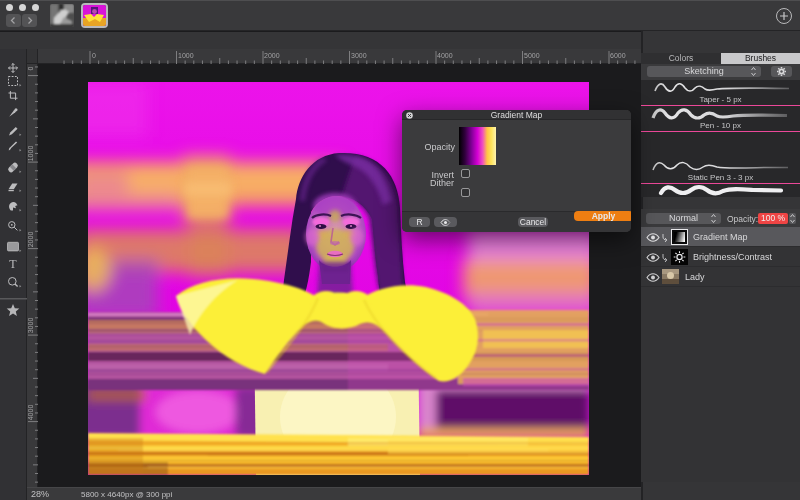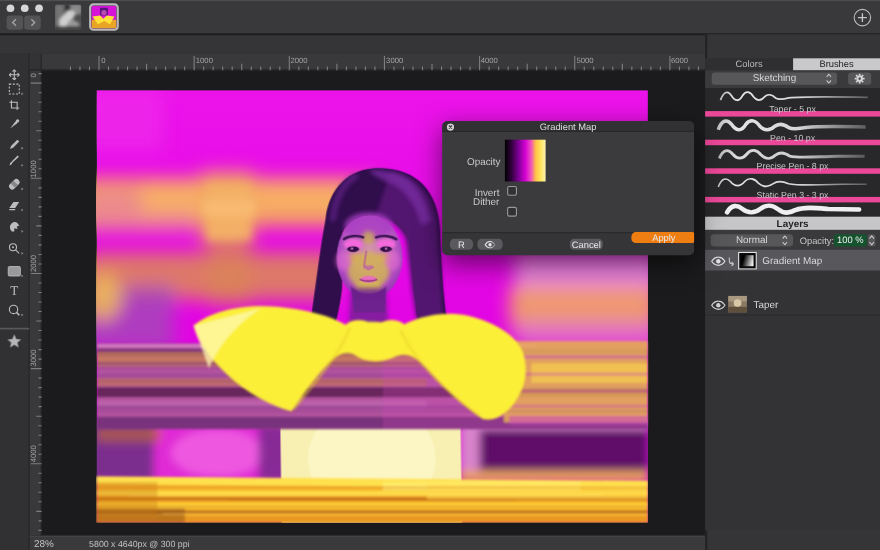--- a/index.html
+++ b/index.html
@@ -48,21 +48,21 @@
   
   #rpanel { left:641px; top:31px; width:159px; height:469px; background:#353537;
     border-left:2px solid #232325; }
   #tabs { left:641px; top:53px; width:159px; height:11px; }
   #tab-colors { left:0; top:0; width:80px; height:11px; background:#2f2f31;
     color:#b9b9bb; font-size:8.5px; text-align:center; line-height:11px; }
   #tab-brushes { left:80px; top:0; width:79px; height:11px; background:#c9c9cb;
     color:#1c1c1e; font-size:8.5px; text-align:center; line-height:11px; }
   #brushchrome { left:641px; top:64px; width:159px; height:16px; background:#3a3a3c; }
   #brushlist { left:641px; top:80px; width:159px; height:117px; background:#28282a; }
-  .brushrow { position:absolute; left:0; width:159px; border-bottom:5px solid #ec4899; }
+  .brushrow { position:absolute; left:0; width:159px; border-bottom:1px solid #ec4899; }
   .brushlab { position:absolute; width:159px; text-align:center; color:#c6c6c8; font-size:8px; }
   #layershdr { left:641px; top:197px; width:159px; height:12px; background:#c6c6c8;
     color:#222; font-size:9px; font-weight:bold; text-align:center; line-height:12px; }
   #blendrow { left:641px; top:209px; width:159px; height:18px; background:#3a3a3c; }
   .dropdown { position:absolute; background:#57575a; border-radius:3px; color:#d8d8da;
     font-size:9px; text-align:center; }
   .layerrow { position:absolute; left:0; width:159px; height:20px; color:#d8d8da; font-size:9px;
     border-bottom:1px solid #2c2c2e; }
   #layersarea { left:641px; top:227px; width:159px; height:255px; background:#333335; }
   #rtoolbar { left:641px; top:482px; width:159px; height:18px; background:#3a3a3c;
@@ -552,77 +552,88 @@
         <path d="M14,11 C17,3 21,2 24,7 C27,12 31,13 34,7 C37,2 41,3 44,8 C47,12 51,12 54,8 C57,5 61,6 64,9 C67,11 72,10 76,9 C90,7.5 120,8 148,8.5" stroke="url(#fadeS)" stroke-width="1.6" fill="none" opacity=".95"></path>
       </svg>
       <div class="brushlab" style="top:15px">Taper - 5 px</div>
     </div>
     <div class="brushrow" style="top:26px;height:26px">
       <svg width="159" height="18" viewBox="0 0 159 18" style="display:block">
         <path d="M12,12 C15,3 20,2 24,7 C28,13 33,14 37,7 C41,2 46,3 50,9 C54,13 59,13 63,9 C67,6 72,7 76,10 C80,12 86,11 92,10 C105,8.5 125,9 146,9.5" stroke="url(#fadeS)" stroke-width="3.2" fill="none" opacity=".95"></path>
       </svg>
       <div class="brushlab" style="top:15px">Pen - 10 px</div>
     </div>
-    <div class="brushrow" style="top:52px;height:26px">
-      <svg width="159" height="18" viewBox="0 0 159 18" style="display:block">
-        <path d="M13,12 C16,4 21,3 25,8 C29,13 34,13 38,8 C42,3 47,4 51,9 C55,13 60,13 64,9 C68,6 73,7 77,10 C85,12 100,10.5 120,10 L145,10" stroke="url(#fadeS)" stroke-width="2.6" fill="none" opacity=".9"></path>
-      </svg>
-      <div class="brushlab" style="top:15px">Precise Pen - 8 px</div>
-    </div>
     <div class="brushrow" style="top:78px;height:26px">
       <svg width="159" height="18" viewBox="0 0 159 18" style="display:block">
         <path d="M12,12 C15,4 19,3 23,7 C27,12 32,12 36,7 C40,3 45,4 49,9 C53,12 58,12 62,9 C66,6 71,7 76,9 C85,11 105,10 125,9.5 L147,9.5" stroke="url(#fadeS)" stroke-width="1.5" fill="none" opacity=".95"></path>
       </svg>
       <div class="brushlab" style="top:15px">Static Pen 3 - 3 px</div>
     </div>
     <div class="brushrow" style="top:104px;height:13px;border-bottom:none">
       <svg width="159" height="13" viewBox="0 0 159 13" style="display:block">
         <path d="M20,9 C24,2 29,2 34,6 C39,10 45,10 50,6 C55,2 61,2 66,6 C71,10 77,10 82,7 C90,4 100,5 112,6 L140,6.5" stroke="#efeff1" stroke-width="4.2" fill="none" stroke-linecap="round"></path>
       </svg>
     </div>
   </div>
-  <div id="layershdr" class="abs">Layers</div>
   <div id="blendrow" class="abs">
     <div class="dropdown" style="left:5px;top:4px;width:75px;height:11px;line-height:11px">Normal
       <svg width="5" height="9" viewBox="0 0 5 9" style="position:absolute;right:5px;top:1px">
         <path d="M0.5,3 L2.5,0.5 L4.5,3 M0.5,6 L2.5,8.5 L4.5,6" stroke="#c8c8ca" stroke-width="1" fill="none"></path>
       </svg>
     </div>
     <span style="position:absolute;left:86px;top:5px;color:#c6c6c8;font-size:8.5px">Opacity:</span>
-    <span style="position:absolute;left:117px;top:4px;width:30px;height:11px;background:#14532d;border-radius:2px;color:#eee;font-size:8.5px;text-align:center;line-height:11px">100 %</span>
+    <span style="position:absolute;left:117px;top:4px;width:30px;height:11px;background:#ef4444;border-radius:2px;color:#eee;font-size:8.5px;text-align:center;line-height:11px">100 %</span>
     <svg width="7" height="11" viewBox="0 0 7 11" style="position:absolute;left:148px;top:4px">
       <rect width="7" height="11" rx="2" fill="#57575a"></rect>
       <path d="M1.5,4 L3.5,1.5 L5.5,4 M1.5,7 L3.5,9.5 L5.5,7" stroke="#c8c8ca" stroke-width="1" fill="none"></path>
     </svg>
   </div>
   <div id="layersarea" class="abs">
     <div class="layerrow" style="top:0;height:20px;background:#58585c">
       <svg width="14" height="9" style="position:absolute;left:5px;top:6px" viewBox="0 0 14 9">
         <path d="M1,4.5 C3,1.5 5,0.8 7,0.8 C9,0.8 11,1.5 13,4.5 C11,7.5 9,8.2 7,8.2 C5,8.2 3,7.5 1,4.5 Z" fill="none" stroke="#e0e0e2" stroke-width="1.1"></path>
         <circle cx="7" cy="4.5" r="2" fill="#e0e0e2"></circle>
       </svg>
       <svg width="8" height="9" style="position:absolute;left:21px;top:6px" viewBox="0 0 8 9">
         <path d="M1,1 V4 C1,6 2.5,7 4.5,7 M3,5 L4.8,7 L3,9" stroke="#c8c8ca" stroke-width="1" fill="none"></path>
       </svg>
       <div style="position:absolute;left:30px;top:1.5px;width:17px;height:16px;background:#0a0a0a;border:1px solid #e8e8ea">
         <div style="position:absolute;left:2px;top:2px;right:2px;bottom:2px;background:linear-gradient(105deg,#000 20%,#fff 95%)"></div>
       </div>
       <span style="position:absolute;left:52px;top:5px">Gradient Map</span>
     </div>
+    <div class="layerrow" style="top:20px;height:20px">
+      <svg width="14" height="9" style="position:absolute;left:5px;top:6px" viewBox="0 0 14 9">
+        <path d="M1,4.5 C3,1.5 5,0.8 7,0.8 C9,0.8 11,1.5 13,4.5 C11,7.5 9,8.2 7,8.2 C5,8.2 3,7.5 1,4.5 Z" fill="none" stroke="#d0d0d2" stroke-width="1.1"></path>
+        <circle cx="7" cy="4.5" r="2" fill="#d0d0d2"></circle>
+      </svg>
+      <svg width="8" height="9" style="position:absolute;left:21px;top:6px" viewBox="0 0 8 9">
+        <path d="M1,1 V4 C1,6 2.5,7 4.5,7 M3,5 L4.8,7 L3,9" stroke="#b8b8ba" stroke-width="1" fill="none"></path>
+      </svg>
+      <div style="position:absolute;left:30px;top:2px;width:17px;height:16px;background:#050505">
+        <svg width="17" height="16" viewBox="0 0 17 16">
+          <circle cx="8.5" cy="8" r="2.6" fill="none" stroke="#f0f0f2" stroke-width="1.2"></circle>
+          <g stroke="#f0f0f2" stroke-width="1.1">
+            <path d="M8.5,2.2 V4 M8.5,12 V13.8 M2.7,8 H4.5 M12.5,8 H14.3 M4.4,3.9 L5.7,5.2 M11.3,10.8 L12.6,12.1 M12.6,3.9 L11.3,5.2 M5.7,10.8 L4.4,12.1"></path>
+          </g>
+        </svg>
+      </div>
+      <span style="position:absolute;left:52px;top:5px">Brightness/Contrast</span>
+    </div>
     <div class="layerrow" style="top:40px;height:20px">
       <svg width="14" height="9" style="position:absolute;left:5px;top:6px" viewBox="0 0 14 9">
         <path d="M1,4.5 C3,1.5 5,0.8 7,0.8 C9,0.8 11,1.5 13,4.5 C11,7.5 9,8.2 7,8.2 C5,8.2 3,7.5 1,4.5 Z" fill="none" stroke="#d0d0d2" stroke-width="1.1"></path>
         <circle cx="7" cy="4.5" r="2" fill="#d0d0d2"></circle>
       </svg>
       <div style="position:absolute;left:21px;top:2px;width:17px;height:15px;background:#8a7a64;overflow:hidden">
         <div style="position:absolute;left:0;top:0;width:17px;height:5px;background:#a89880"></div>
         <div style="position:absolute;left:5px;top:3px;width:7px;height:7px;background:#d8c8a8;border-radius:50%"></div>
         <div style="position:absolute;left:0;top:10px;width:17px;height:5px;background:#5e4e3c"></div>
       </div>
-      <span style="position:absolute;left:44px;top:5px">Taper</span>
+      <span style="position:absolute;left:44px;top:5px">Lady</span>
     </div>
   </div>
 
   <div id="dialog" class="abs">
     <div id="dlg-title">Gradient Map</div>
     <svg width="7" height="7" viewBox="0 0 7 7" style="position:absolute;left:3.5px;top:2px">
       <circle cx="3.5" cy="3.5" r="3.3" fill="#d2d2d4"></circle>
       <path d="M2.1,2.1 L4.9,4.9 M4.9,2.1 L2.1,4.9" stroke="#333335" stroke-width="1"></path>
     </svg>
     <div class="dlg-lab" style="right:176px;top:32px">Opacity</div>
@@ -634,15 +645,15 @@
     <div class="checkbox" style="left:59px;top:78px"></div>
     <div style="position:absolute;left:0;top:101px;width:229px;height:21px;background:#353537;border-top:1px solid #2a2a2c"></div>
     <div class="dlg-btn" style="left:7px;top:107px;width:21px;height:10px;line-height:10px">R</div>
     <div class="dlg-btn" style="left:32px;top:107px;width:23px;height:10px">
       <svg width="11" height="7" viewBox="0 0 11 7" style="margin-top:1.5px">
         <path d="M1,3.5 C2.5,1.2 4,0.6 5.5,0.6 C7,0.6 8.5,1.2 10,3.5 C8.5,5.8 7,6.4 5.5,6.4 C4,6.4 2.5,5.8 1,3.5 Z" fill="none" stroke="url(#fadeS)" stroke-width="1"></path>
         <circle cx="5.5" cy="3.5" r="1.5" fill="#e8e8ea"></circle>
       </svg>
     </div>
     <div class="dlg-btn" style="left:116px;top:107px;width:30px;height:10px;line-height:10px">Cancel</div>
-    <div class="dlg-btn" style="left:172px;top:101px;width:59px;height:10px;line-height:10px;background:#ee7e12;font-weight:normal">Apply</div>
+    <div class="dlg-btn" style="left:172px;top:101px;width:59px;height:10px;line-height:10px;background:#ee7e12;font-weight:bold">Apply</div>
   </div>
 </div>
 
 </body></html>

